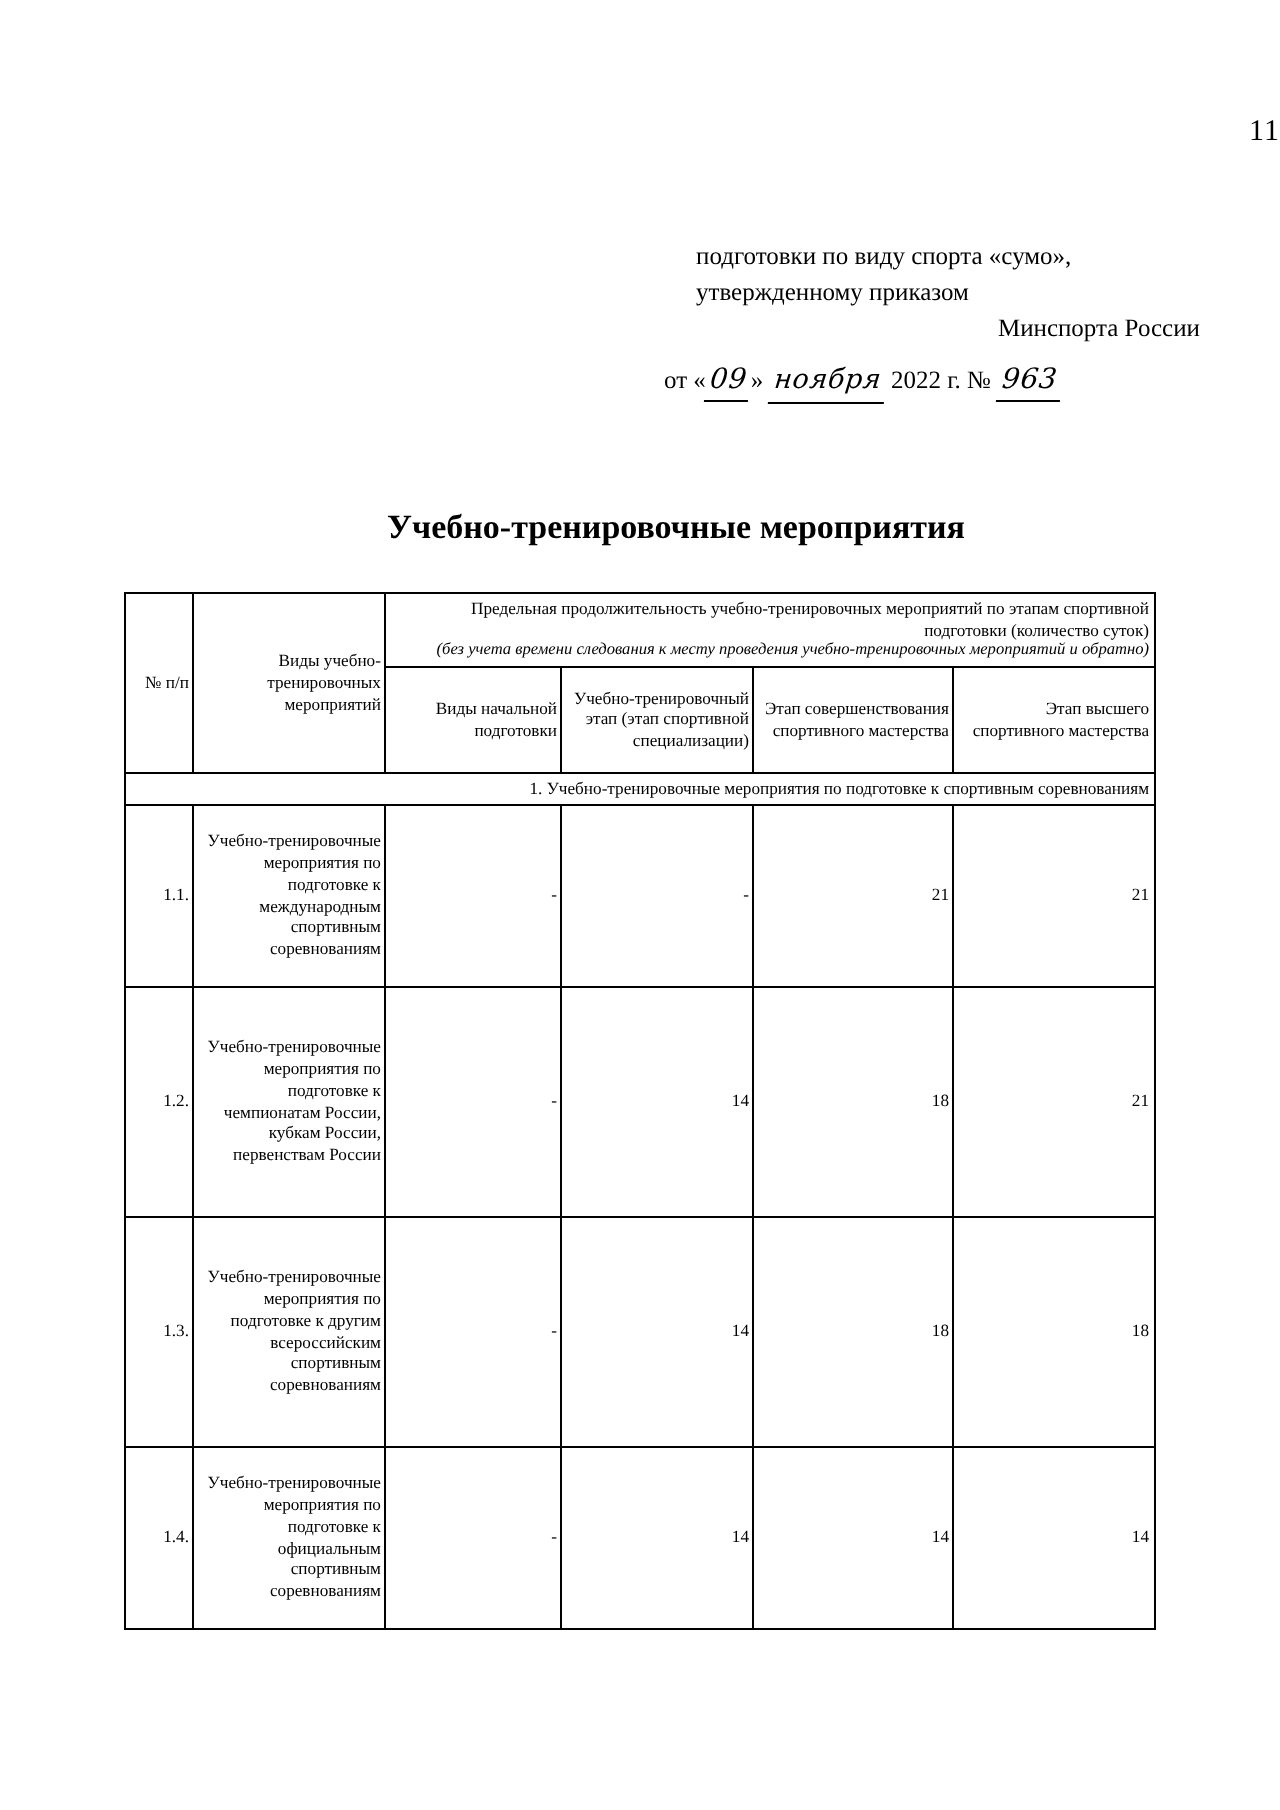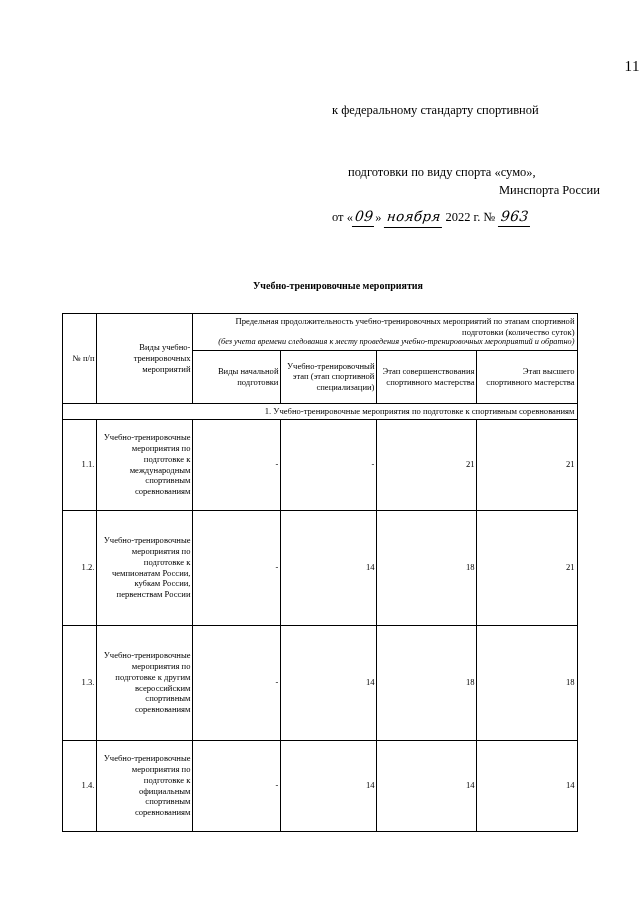--- a/index.html
+++ b/index.html
@@ -56,21 +56,21 @@
     letter-spacing: 0.3px;
     border-bottom: 1px solid #000;
     padding: 0 2px;
     display: inline-block;
     transform: skewX(-6deg);
   }
   .handwr.small { font-size: 13.5px; }
   .doc-title {
     text-align: center;
     font-weight: bold;
-    font-size: 10px;
+    font-size: 17px;
     margin-top: 52px;
     padding-left: 36px;
   }
   table.main {
     border-collapse: collapse;
     margin: 22px auto 0 auto;
     width: 514px;
     table-layout: fixed;
   }
   table.main td, table.main th {
@@ -116,22 +116,22 @@
   .head-tall td { height: 48px; }
 </style>
 </head>
 <body>
 
 <div class="page">
 
   <div class="page-number">11</div>
 
   <div class="header-block">
-    <div class="line hdr-l2">к федеральному стандарту спортивной</div>
     <div class="line hdr-l3">подготовки по виду спорта «сумо»,</div>
+    <div class="line hdr-l4">утвержденному приказом</div>
     <div class="line hdr-l5">Минспорта России</div>
     <div class="hdr-order">
       <span>от «</span><span class="handwr">09</span><span>»</span>&nbsp;<span class="handwr small">ноября</span>&nbsp;<span>2022 г. №</span>&nbsp;<span class="handwr">963</span>
     </div>
   </div>
 
   <div class="doc-title">Учебно-тренировочные мероприятия</div>
 
   <table class="main">
     <colgroup>

